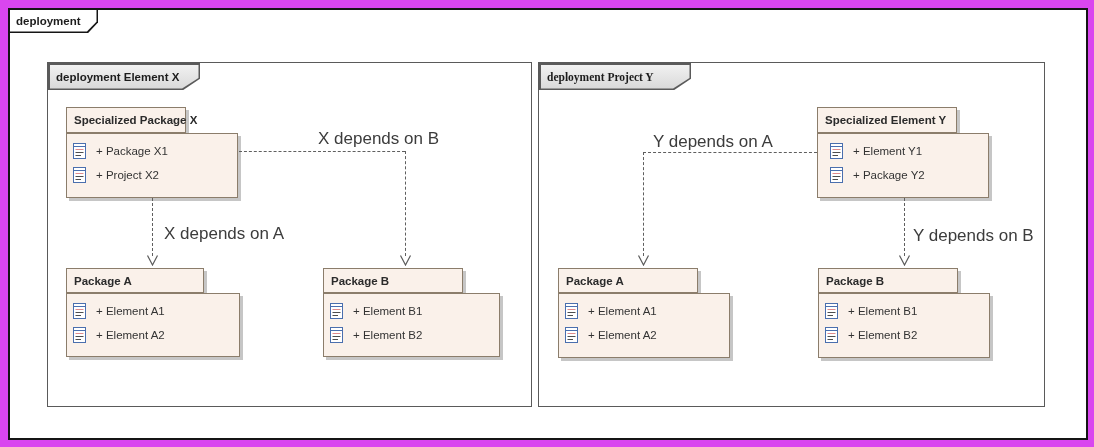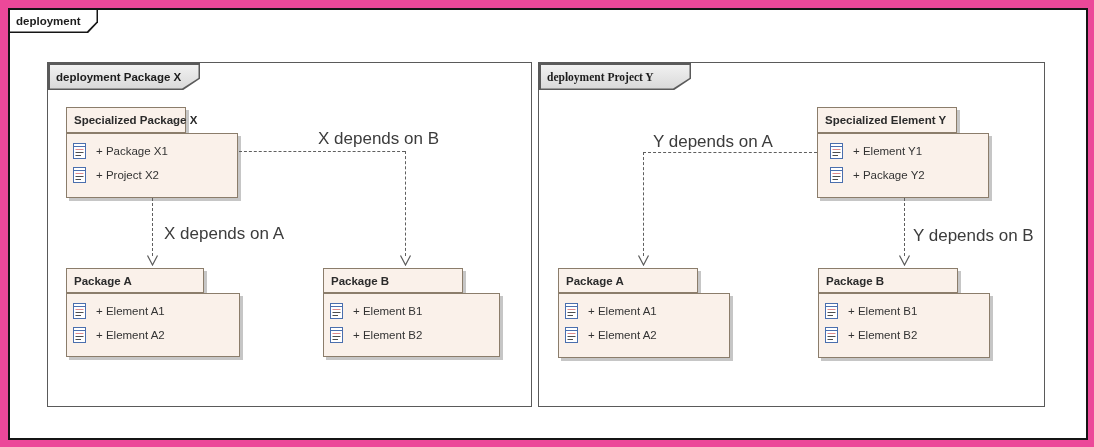--- a/index.html
+++ b/index.html
@@ -1,17 +1,17 @@
 <!DOCTYPE html>
 <html><head>
 <meta charset="utf-8">
 <style>
   html,body { margin:0; padding:0; background:#fff; }
   .canvas {
-    position:relative; width:1094px; height:447px; background:#ec4899;
+    position:relative; width:1094px; height:447px; background:#d946ef;
     font-family:"Liberation Sans", sans-serif; overflow:hidden;
   }
   
   .outer-frame { position:absolute; left:8px; top:8px; width:1076px; height:428px;
     border:2px solid #151515; background:#fff; }
   .proj-frame { position:absolute; border:1.5px solid #5a5a5a; background:#fff; }
 
   
   .tab { position:absolute; }
   .tab .shape { position:absolute; inset:0;
@@ -52,21 +52,21 @@
   <div class="tab outer-tab" style="left:8px; top:8px; width:90px; height:25px;">
     <div class="shape"></div>
     <div class="fill"></div>
     <div class="txt">deployment</div>
   </div>
 
   <div class="proj-frame" style="left:47px; top:62px; width:483px; height:343px;"></div>
   <div class="tab proj-tab" style="left:48px; top:63px; width:152px; height:27px;">
     <div class="shape"></div>
     <div class="fill"></div>
-    <div class="txt">deployment Package X</div>
+    <div class="txt">deployment Element X</div>
   </div>
 
   <div class="proj-frame" style="left:538px; top:62px; width:505px; height:343px;"></div>
   <div class="tab proj-tab" style="left:539px; top:63px; width:152px; height:27px;font-family:Liberation Serif, serif;">
     <div class="shape"></div>
     <div class="fill"></div>
     <div class="txt">deployment Project Y</div>
   </div>
 
   <div class="pkg" style="left:66px; top:107px;">

